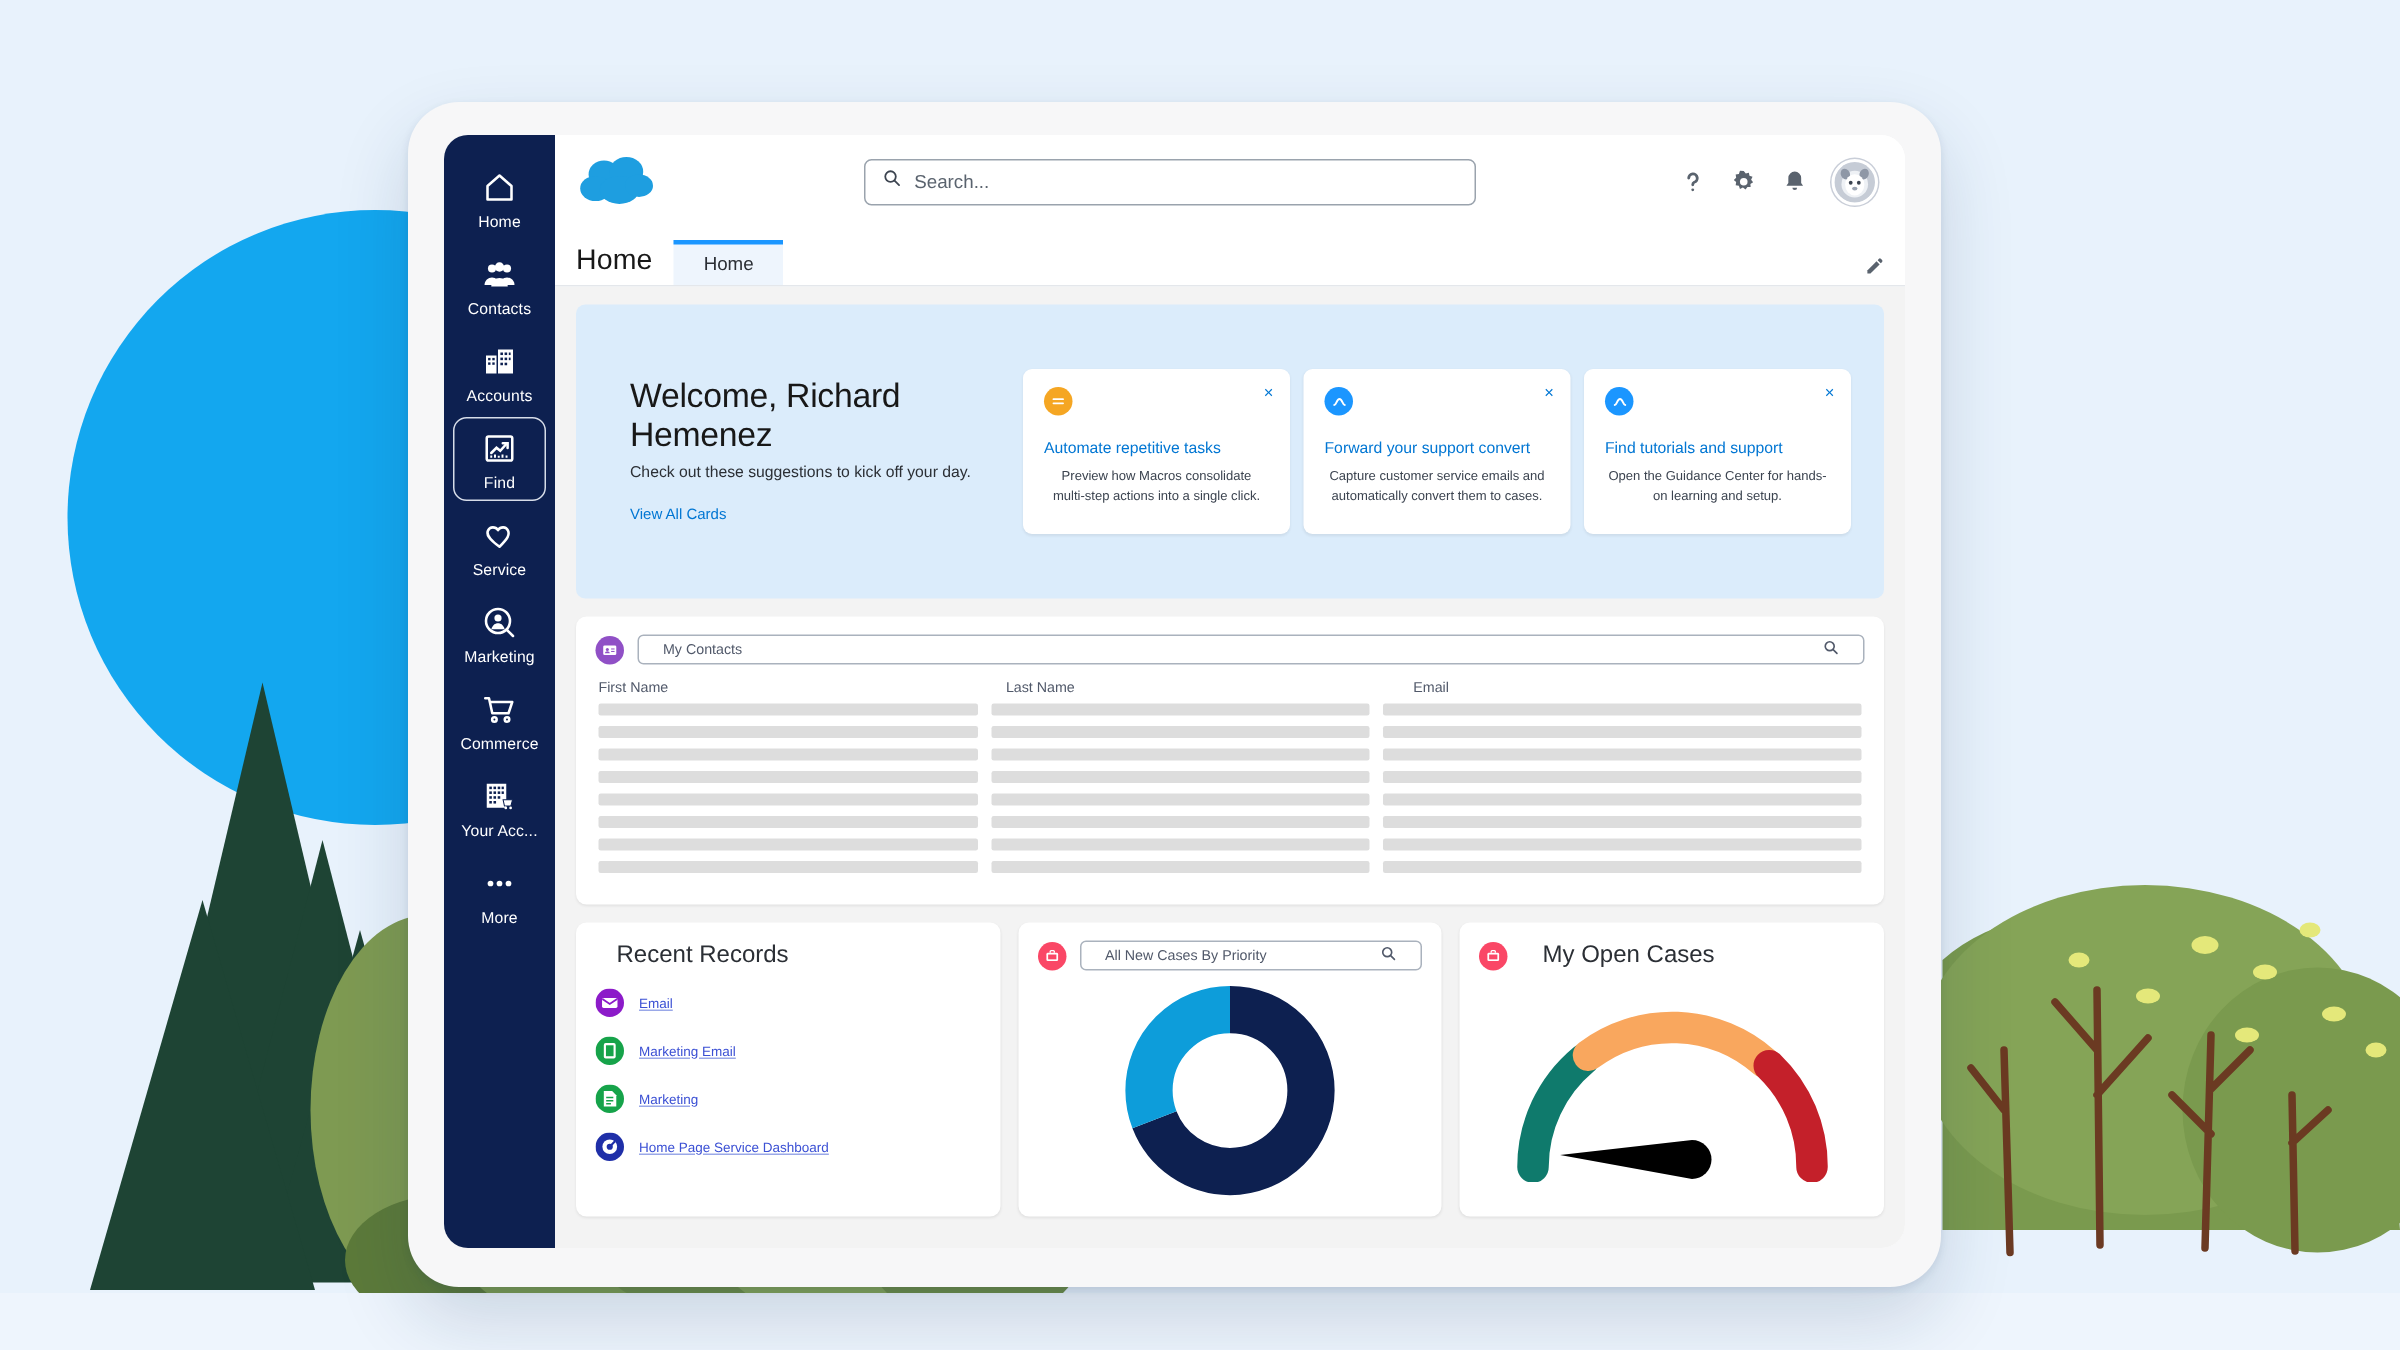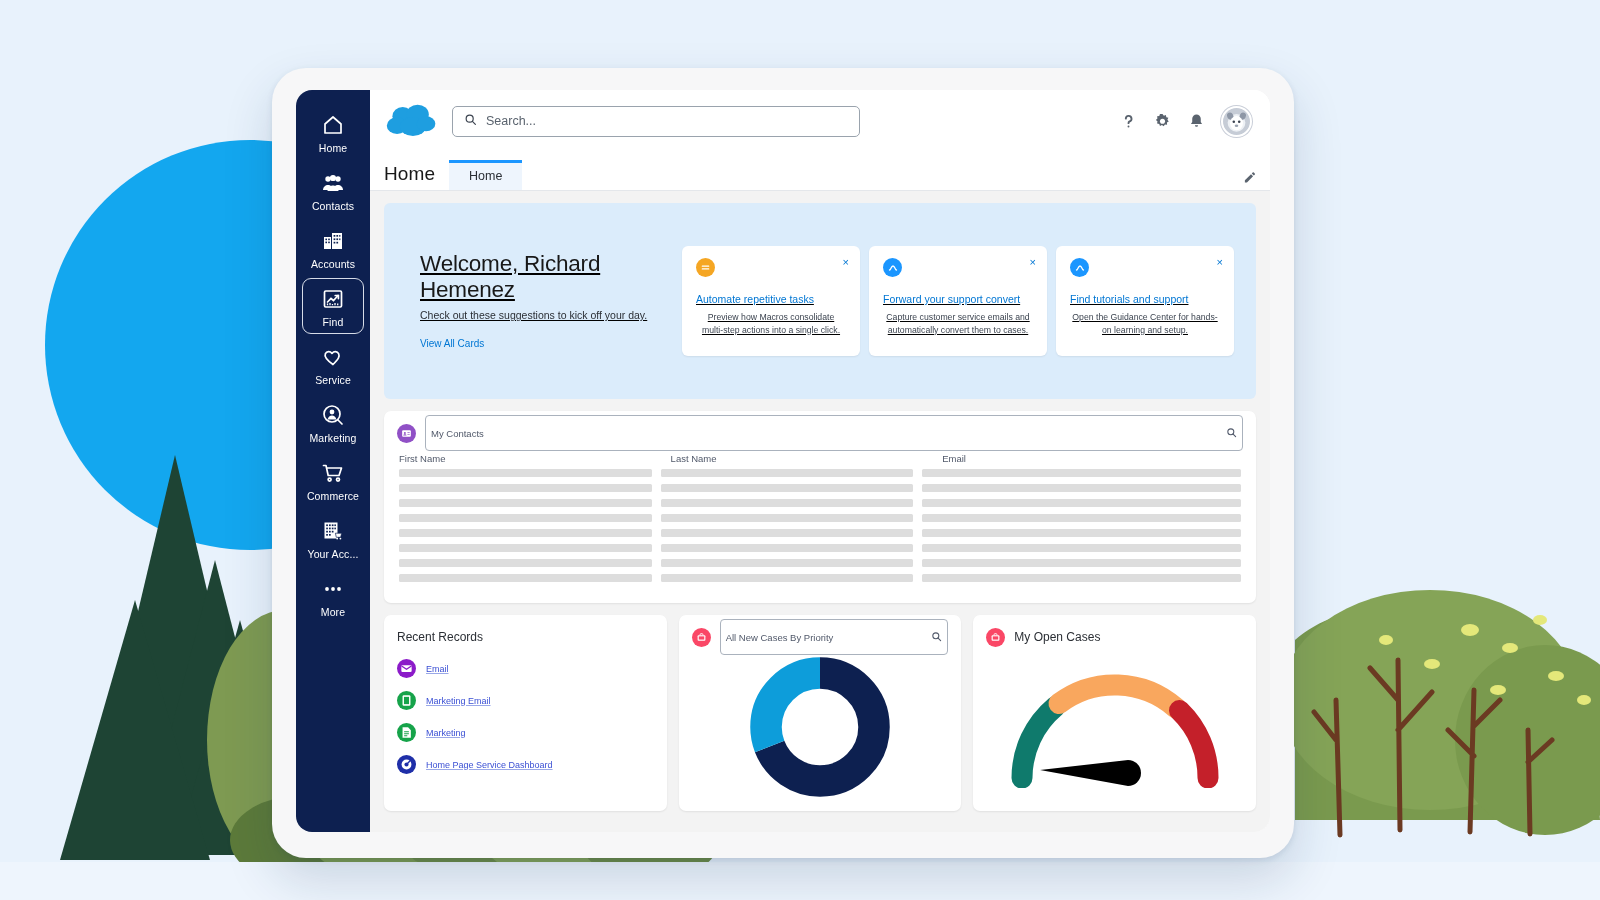--- a/index.html
+++ b/index.html
@@ -61,21 +61,21 @@
   }
 
   
   .app { flex: 1; display: flex; flex-direction: column; background: #fff; min-width: 0; }
 
   .topbar {
     height: 62px; display: flex; align-items: center;
     padding: 0 18px 0 14px; gap: 12px; background: #fff;
   }
   .logo { width: 56px; height: 40px; flex: 0 0 56px; }
-  .search-wrap { flex: 1; display: flex; }
+  .search-wrap { flex: 1; display: flex; justify-content: center; }
   .search-box {
     width: 408px; height: 31px; border: 1px solid #9aa3ad;
     border-radius: 5px; display: flex; align-items: center; gap: 9px;
     padding: 0 11px; background: #fff;
   }
   .search-box input {
     border: 0; outline: 0; font-size: 12.5px; color: #3c4450;
     font-family: "Liberation Sans", sans-serif; width: 100%;
     background: transparent;
   }
@@ -112,21 +112,20 @@
   
   .content {
     flex: 1; background: #f3f3f3; padding: 12px 14px 0 14px;
     display: flex; flex-direction: column; gap: 12px; overflow: hidden;
   }
 
   .welcome {
     background: #dbecfb; border-radius: 6px;
     padding: 26px 22px; display: flex; align-items: center; gap: 18px;
     min-height: 196px;
-    text-decoration: underline;
   }
   .welcome-left { width: 258px; flex: 0 0 258px; padding-left: 14px; }
   .welcome-title {
     font-size: 22.5px; color: #181818; font-weight: 400;
     letter-spacing: -.2px; line-height: 1.15;
   }
   .welcome-sub { font-size: 10.5px; color: #2b2f35; margin-top: 7px; }
   .welcome-link {
     font-size: 10px; color: #0176d3; margin-top: 17px;
     display: inline-block; cursor: pointer;
@@ -158,25 +157,25 @@
   }
   .panel-row1 { height: 192px; }
   .panel-row2 { height: 196px; }
 
   .panel-head { display: flex; align-items: center; gap: 9px; height: 22px; }
   .panel-badge {
     width: 19px; height: 19px; border-radius: 50%; flex: 0 0 19px;
     display: flex; align-items: center; justify-content: center;
   }
   .panel-title { font-size: 10.5px; color: #51596a; }
-  .panel-title.dark { font-size: 12px; color: #2b2f35; }
+  .panel-title.dark { font-size: 16px; color: #2b2f35; margin-left: 14px; }
   .panel-search-icon { margin-left: auto; cursor: pointer; }
   .panel-input {
-    flex: 1; height: 36px; border: 1px solid #aab2bd; border-radius: 4px;
-    display: flex; align-items: center; padding: 0 5px; background: #fff;
+    flex: 1; height: 20px; border: 1px solid #aab2bd; border-radius: 4px;
+    display: flex; align-items: center; padding: 0 16px; background: #fff;
   }
   .panel-input span { font-size: 9.5px; color: #51596a; }
   .panel-input .mag { margin-left: auto; }
 
   
   .barchart { padding: 14px 6px 6px 24px; display: flex; flex-direction: column; }
   .bar { background: #0d9dda; height: 24px; }
   .bar.h-lg { height: 28px; }
 
   

